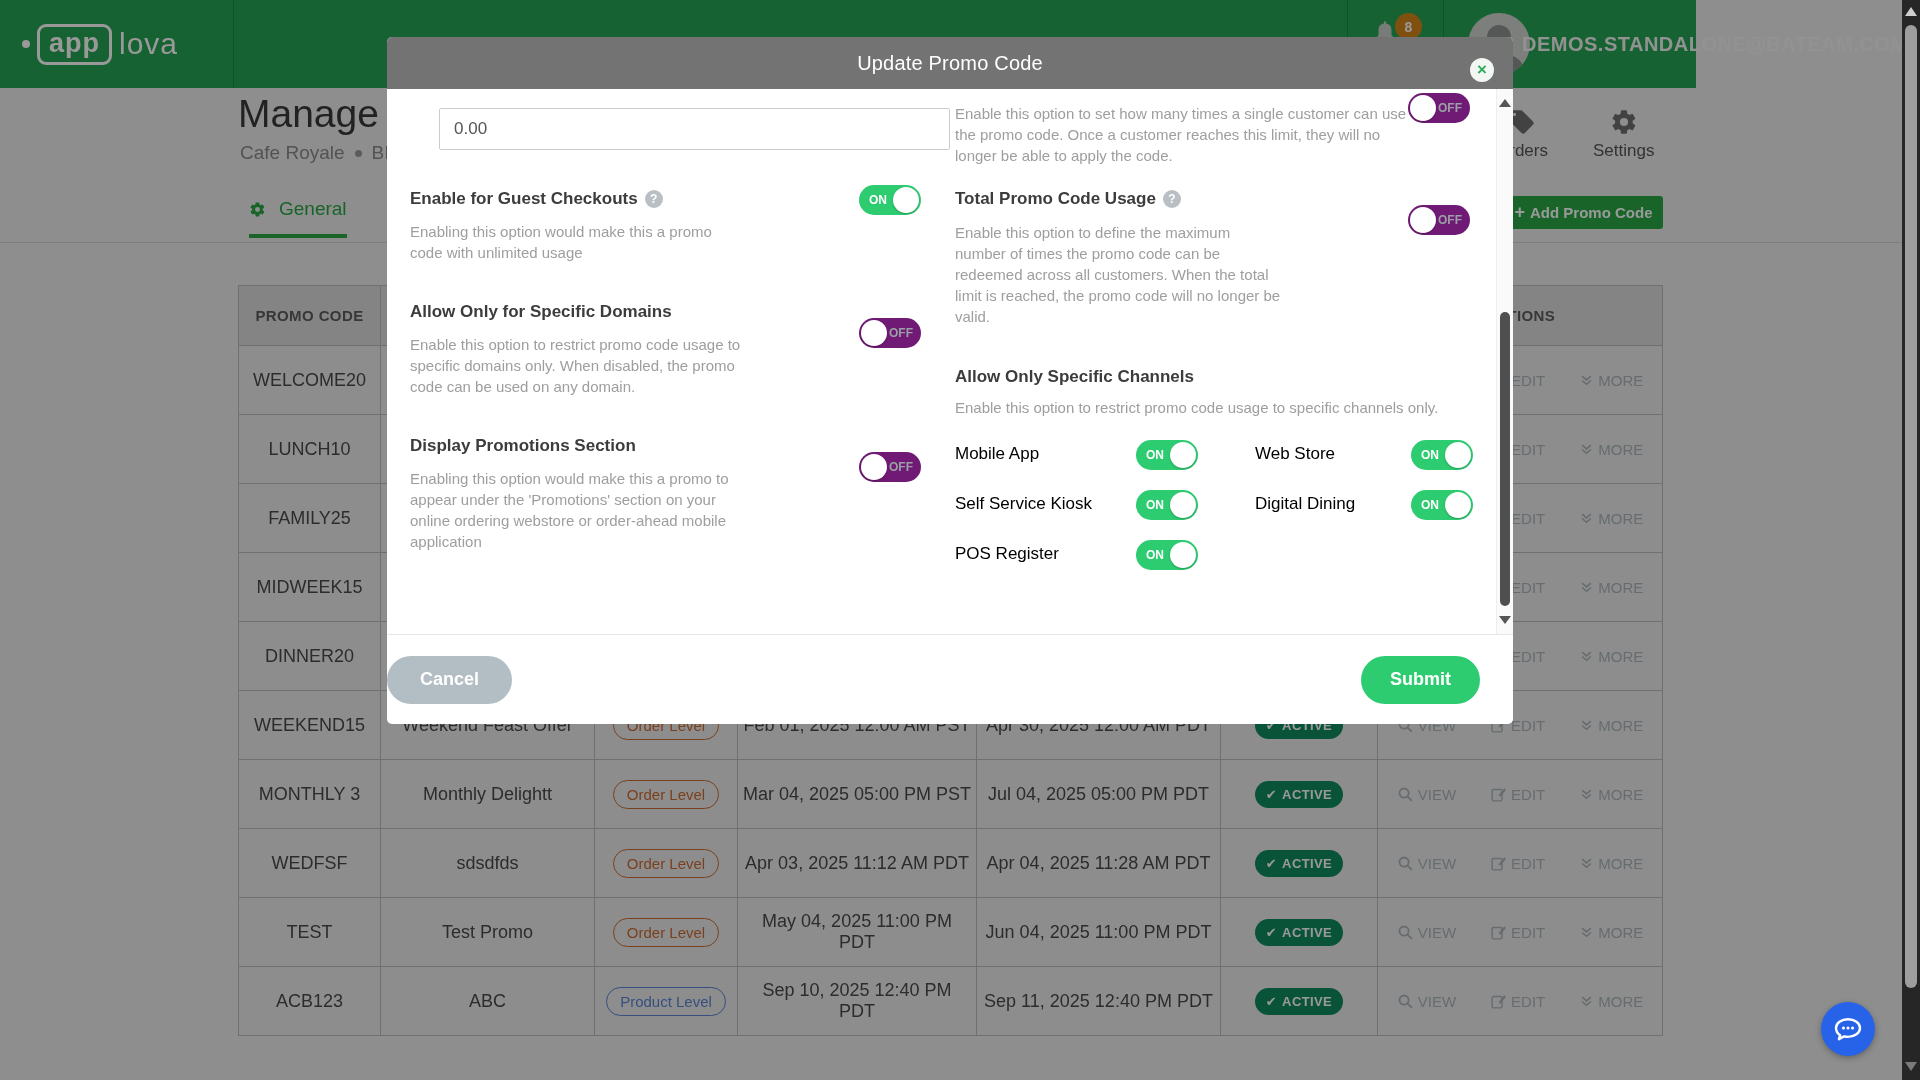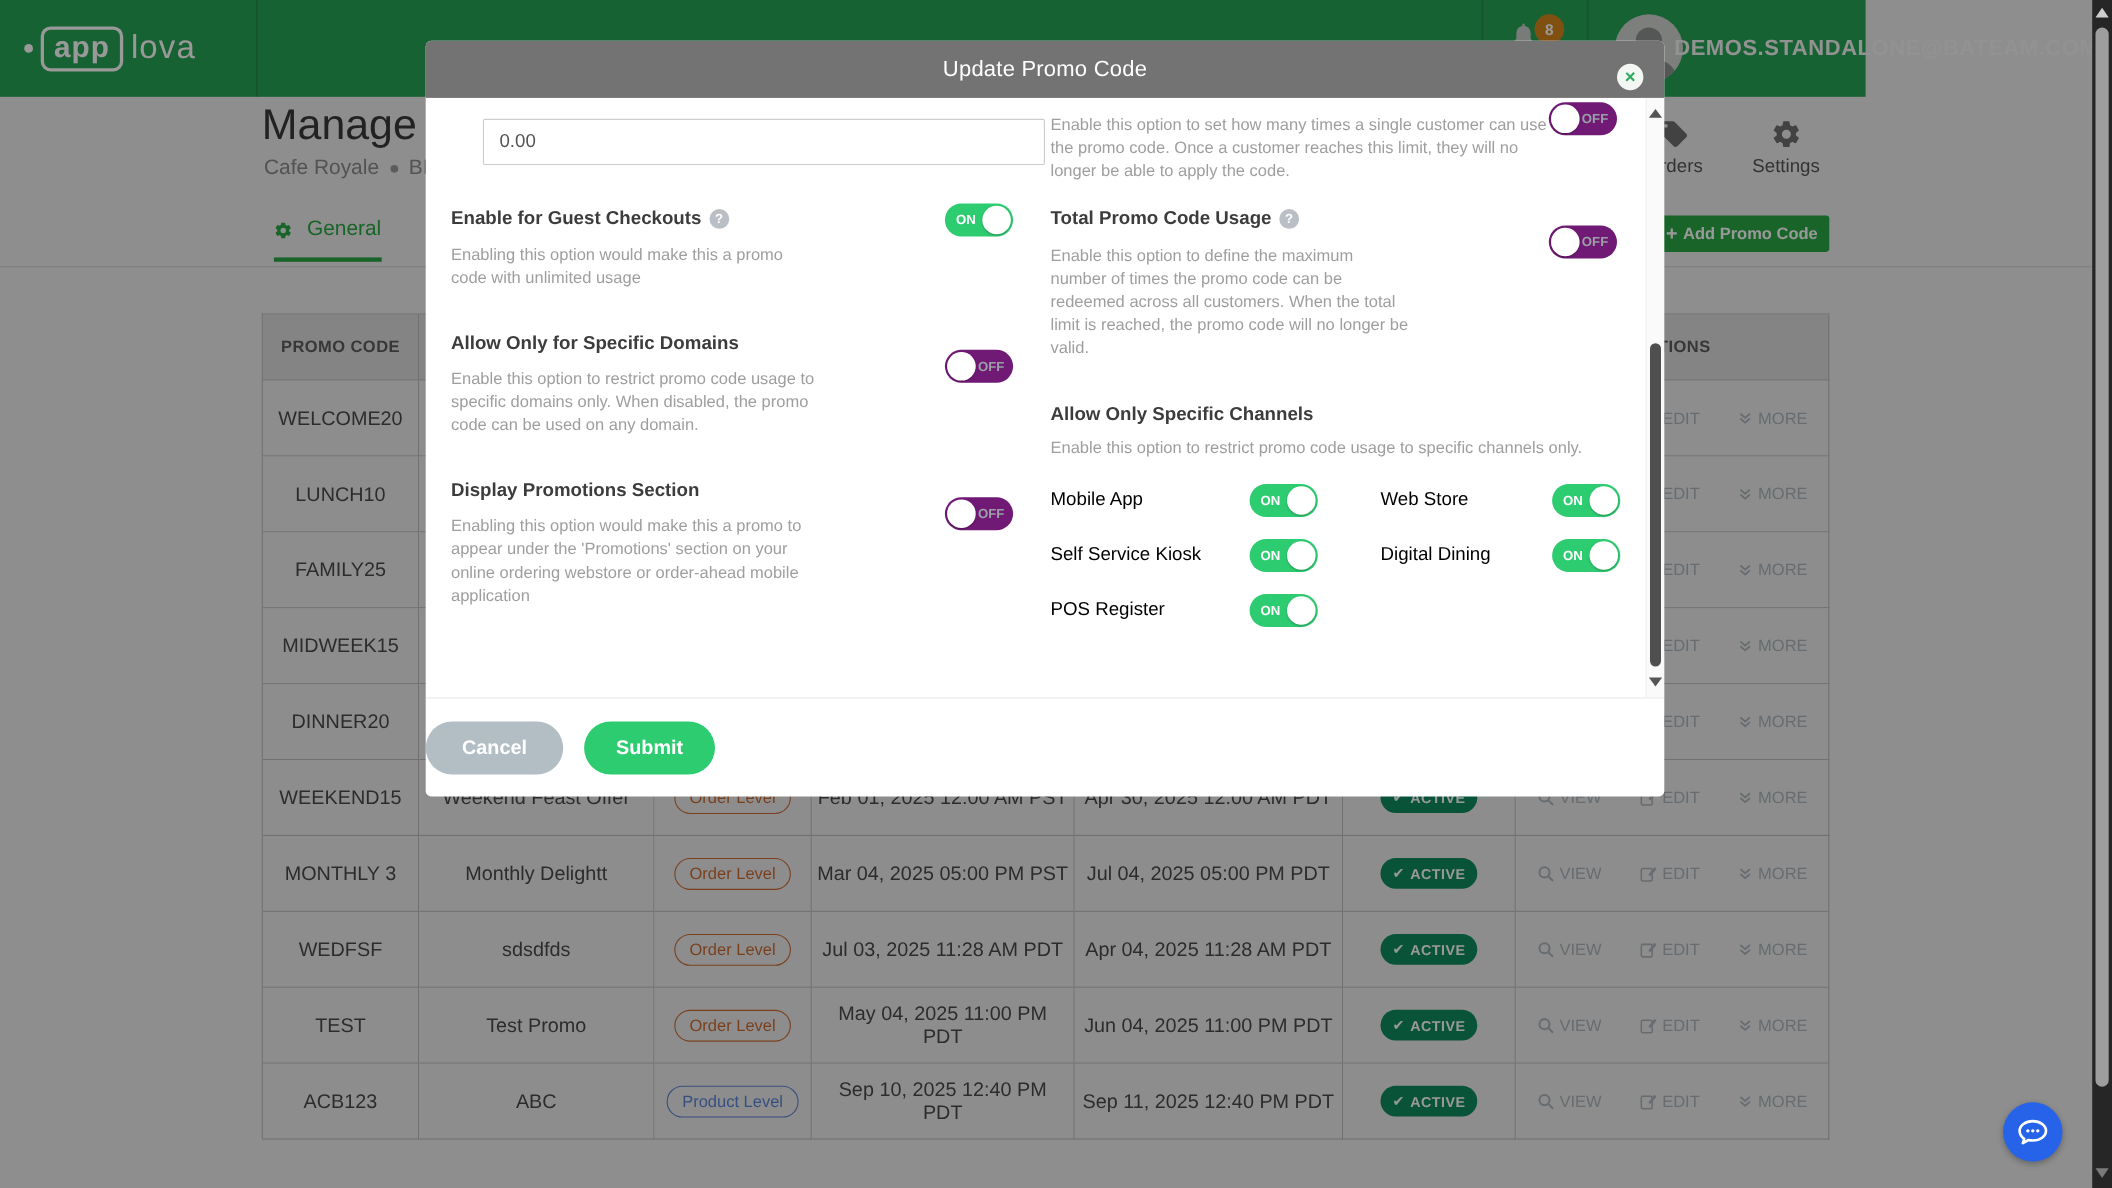--- a/index.html
+++ b/index.html
@@ -88,21 +88,21 @@
   .knob { position:absolute; top:2px; width:26px; height:26px; border-radius:50%; background:#fff;
           box-shadow:0 1px 2px rgba(0,0,0,0.25); }
   .toggle.on  .knob { right:2px; }
   .toggle.off .knob { left:2px; }
   .ch-label { position:absolute; font-size:17px; color:#000000; }
   .m-scroll { position:absolute; right:0; top:0; width:17px; height:545px; background:#fafafa; border-left:1px solid #eee; }
   .m-thumb  { position:absolute; left:3px; top:223px; width:10px; height:294px; background:#4f4f4f; border-radius:5px; }
   .tri-up   { width:0; height:0; border-left:6px solid transparent; border-right:6px solid transparent; border-bottom:8px solid #555; }
   .tri-down { width:0; height:0; border-left:6px solid transparent; border-right:6px solid transparent; border-top:8px solid #555; }
   .modal-footer { height:90px; border-top:1px solid #e8e8e8; display:flex; align-items:center;
-                  justify-content:flex-start; gap:19px; padding-right:9px; }
+                  justify-content:space-between; gap:19px; padding-right:33px; }
   .btn { border:none; border-radius:26px; height:48px; color:#fff; font-size:18px; font-weight:bold;
          cursor:pointer; font-family:"Liberation Sans","DejaVu Sans",sans-serif; }
   .btn-cancel { width:125px; background:#b2bec3; }
   .btn-submit { width:119px; background:#2ecc71; }
 
   
   .pg-scroll { position:absolute; right:0; top:0; width:18px; height:1080px; background:#262626; z-index:200; }
   .pg-thumb  { position:absolute; left:3px; top:25px; width:12px; height:963px; background:#9e9e9e; border-radius:6px; }
   .pg-up   { position:absolute; left:3px; top:7px;  width:0; height:0; border-left:6px solid transparent; border-right:6px solid transparent; border-bottom:9px solid #cfcfcf; }
   .pg-down { position:absolute; left:3px; top:1062px; width:0; height:0; border-left:6px solid transparent; border-right:6px solid transparent; border-top:9px solid #7a7a7a; }
@@ -529,21 +529,21 @@
       <div class="tcell c1">
             <span class="v-code">WEDFSF</span>
           </div>
       <div class="tcell c2">
             <span class="v-desc">sdsdfds</span>
           </div>
       <div class="tcell c3">
             <span class="level-badge"><span class="v-level">Order Level</span></span>
           </div>
       <div class="tcell c4">
-            <span class="v-start">Jul 03, 2025 11:28 AM PDT</span>
+            <span class="v-start">Apr 03, 2025 11:12 AM PDT</span>
           </div>
       <div class="tcell c5">
             <span class="v-end">Apr 04, 2025 11:28 AM PDT</span>
           </div>
       <div class="tcell c6">
         <span class="status-badge">
               <span>✔</span>
               <span class="v-status">ACTIVE</span>
             </span>
       </div>

